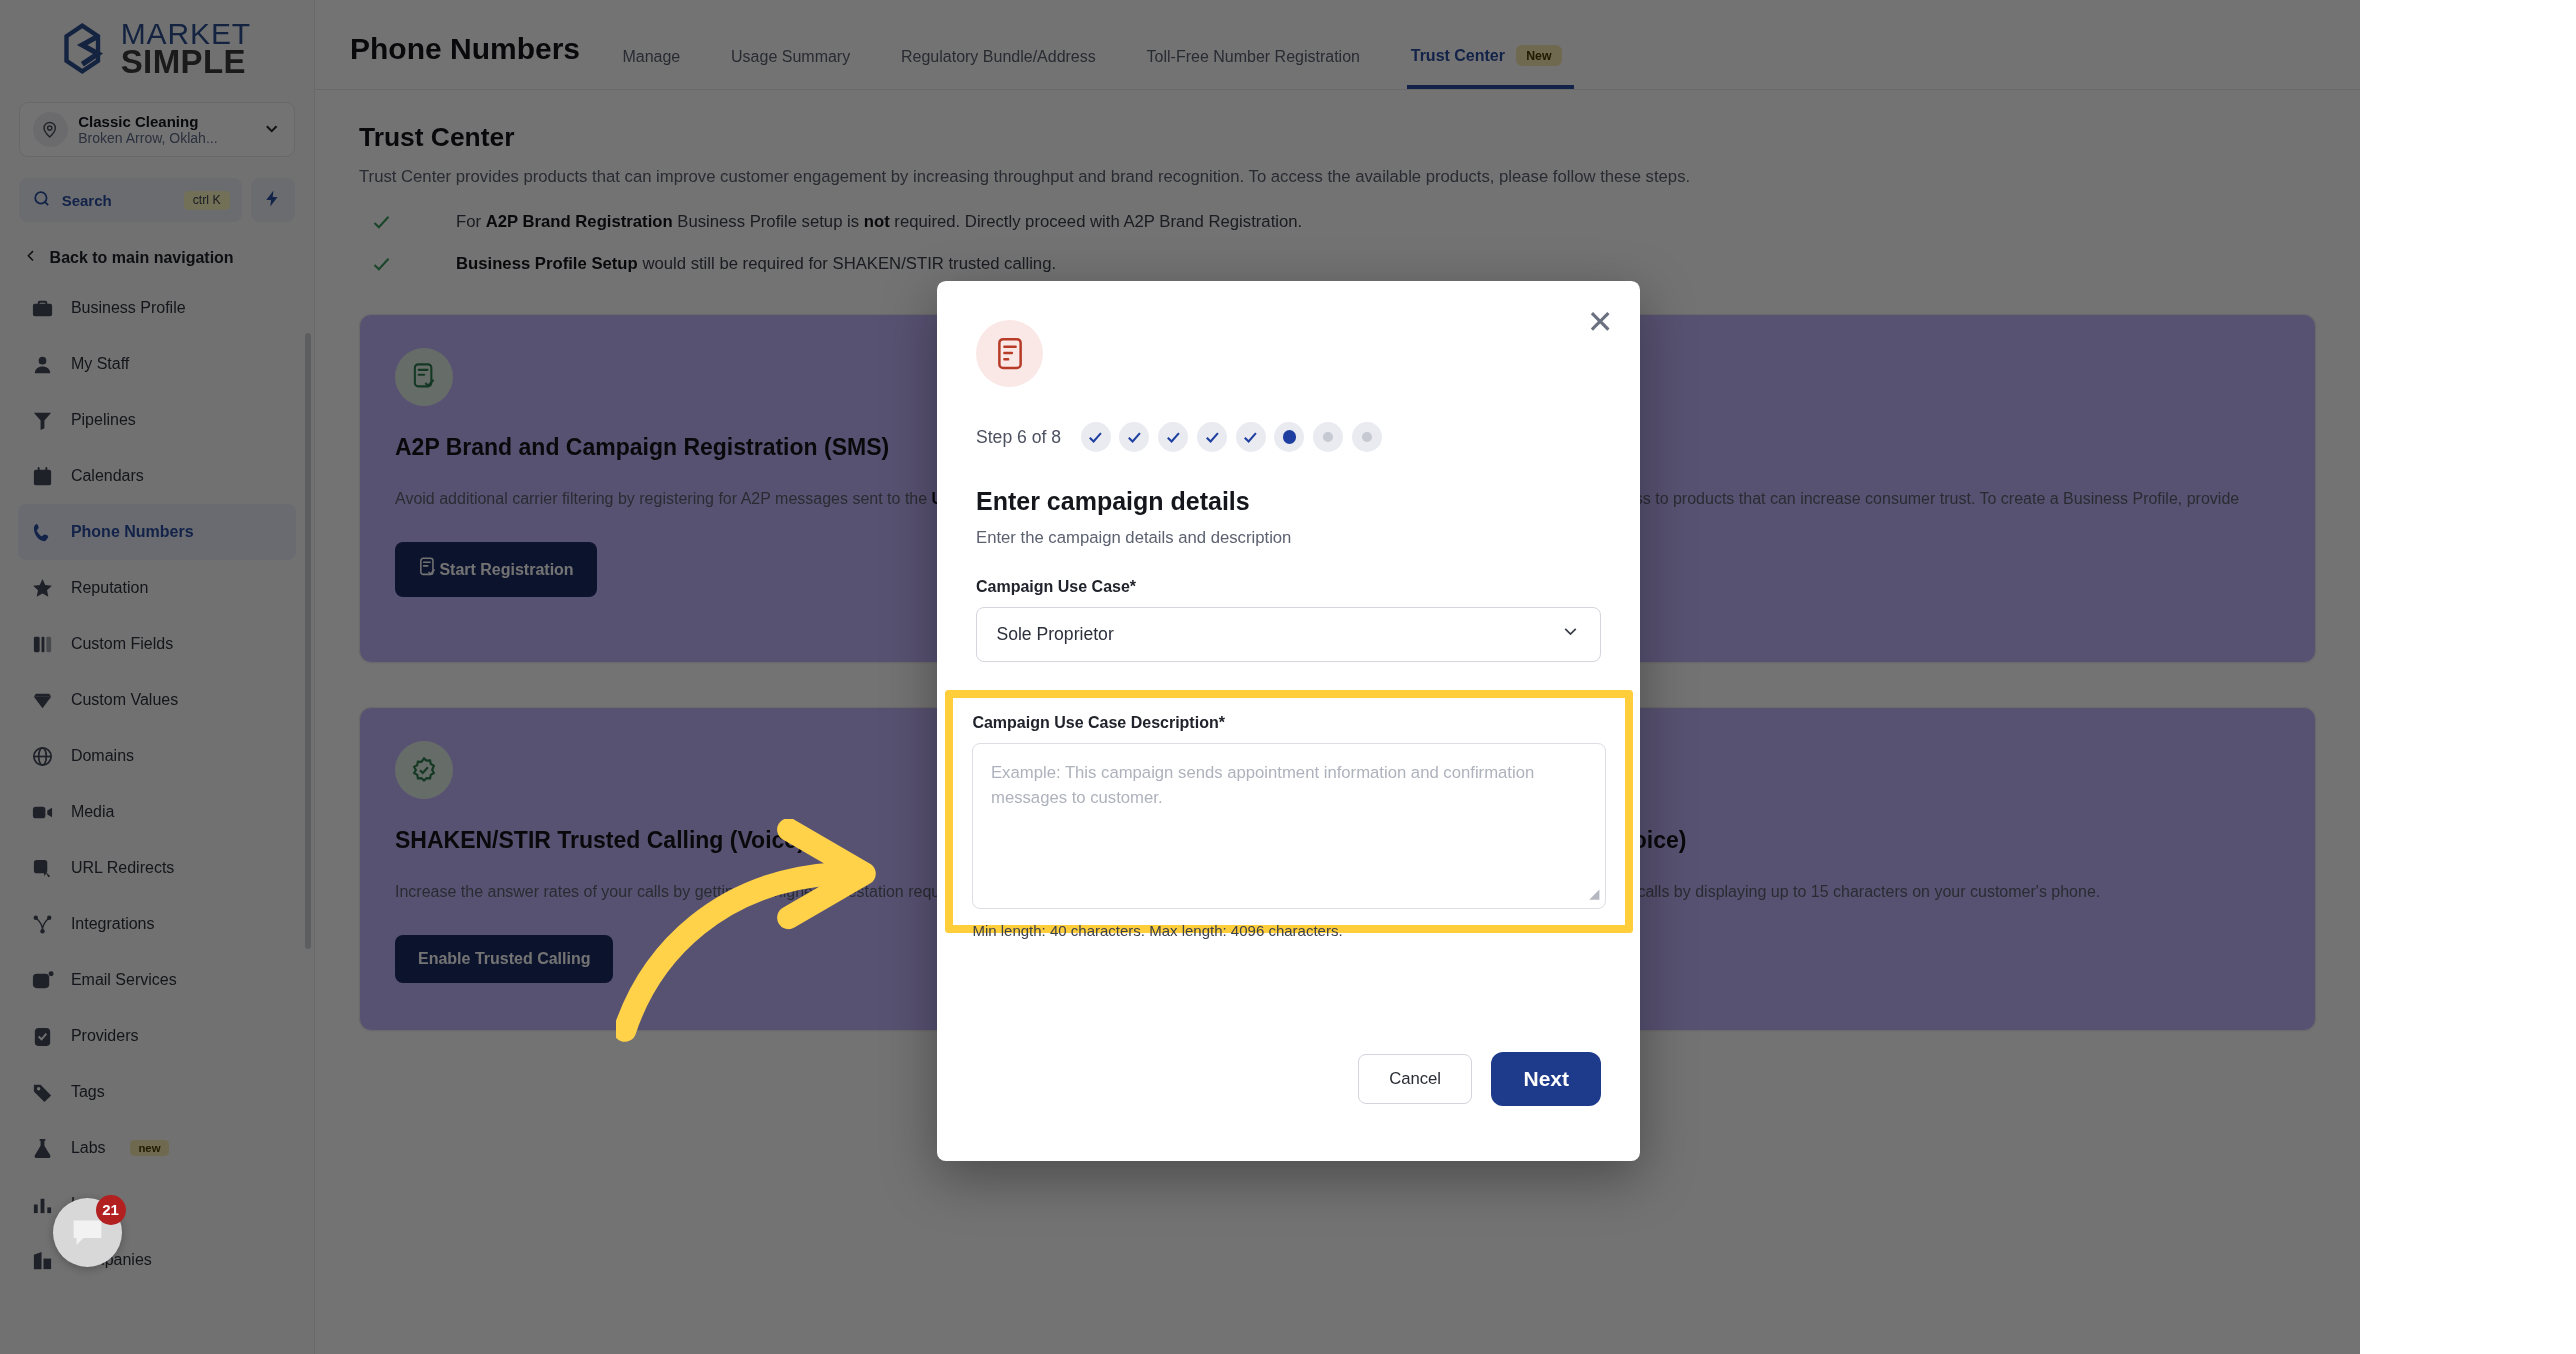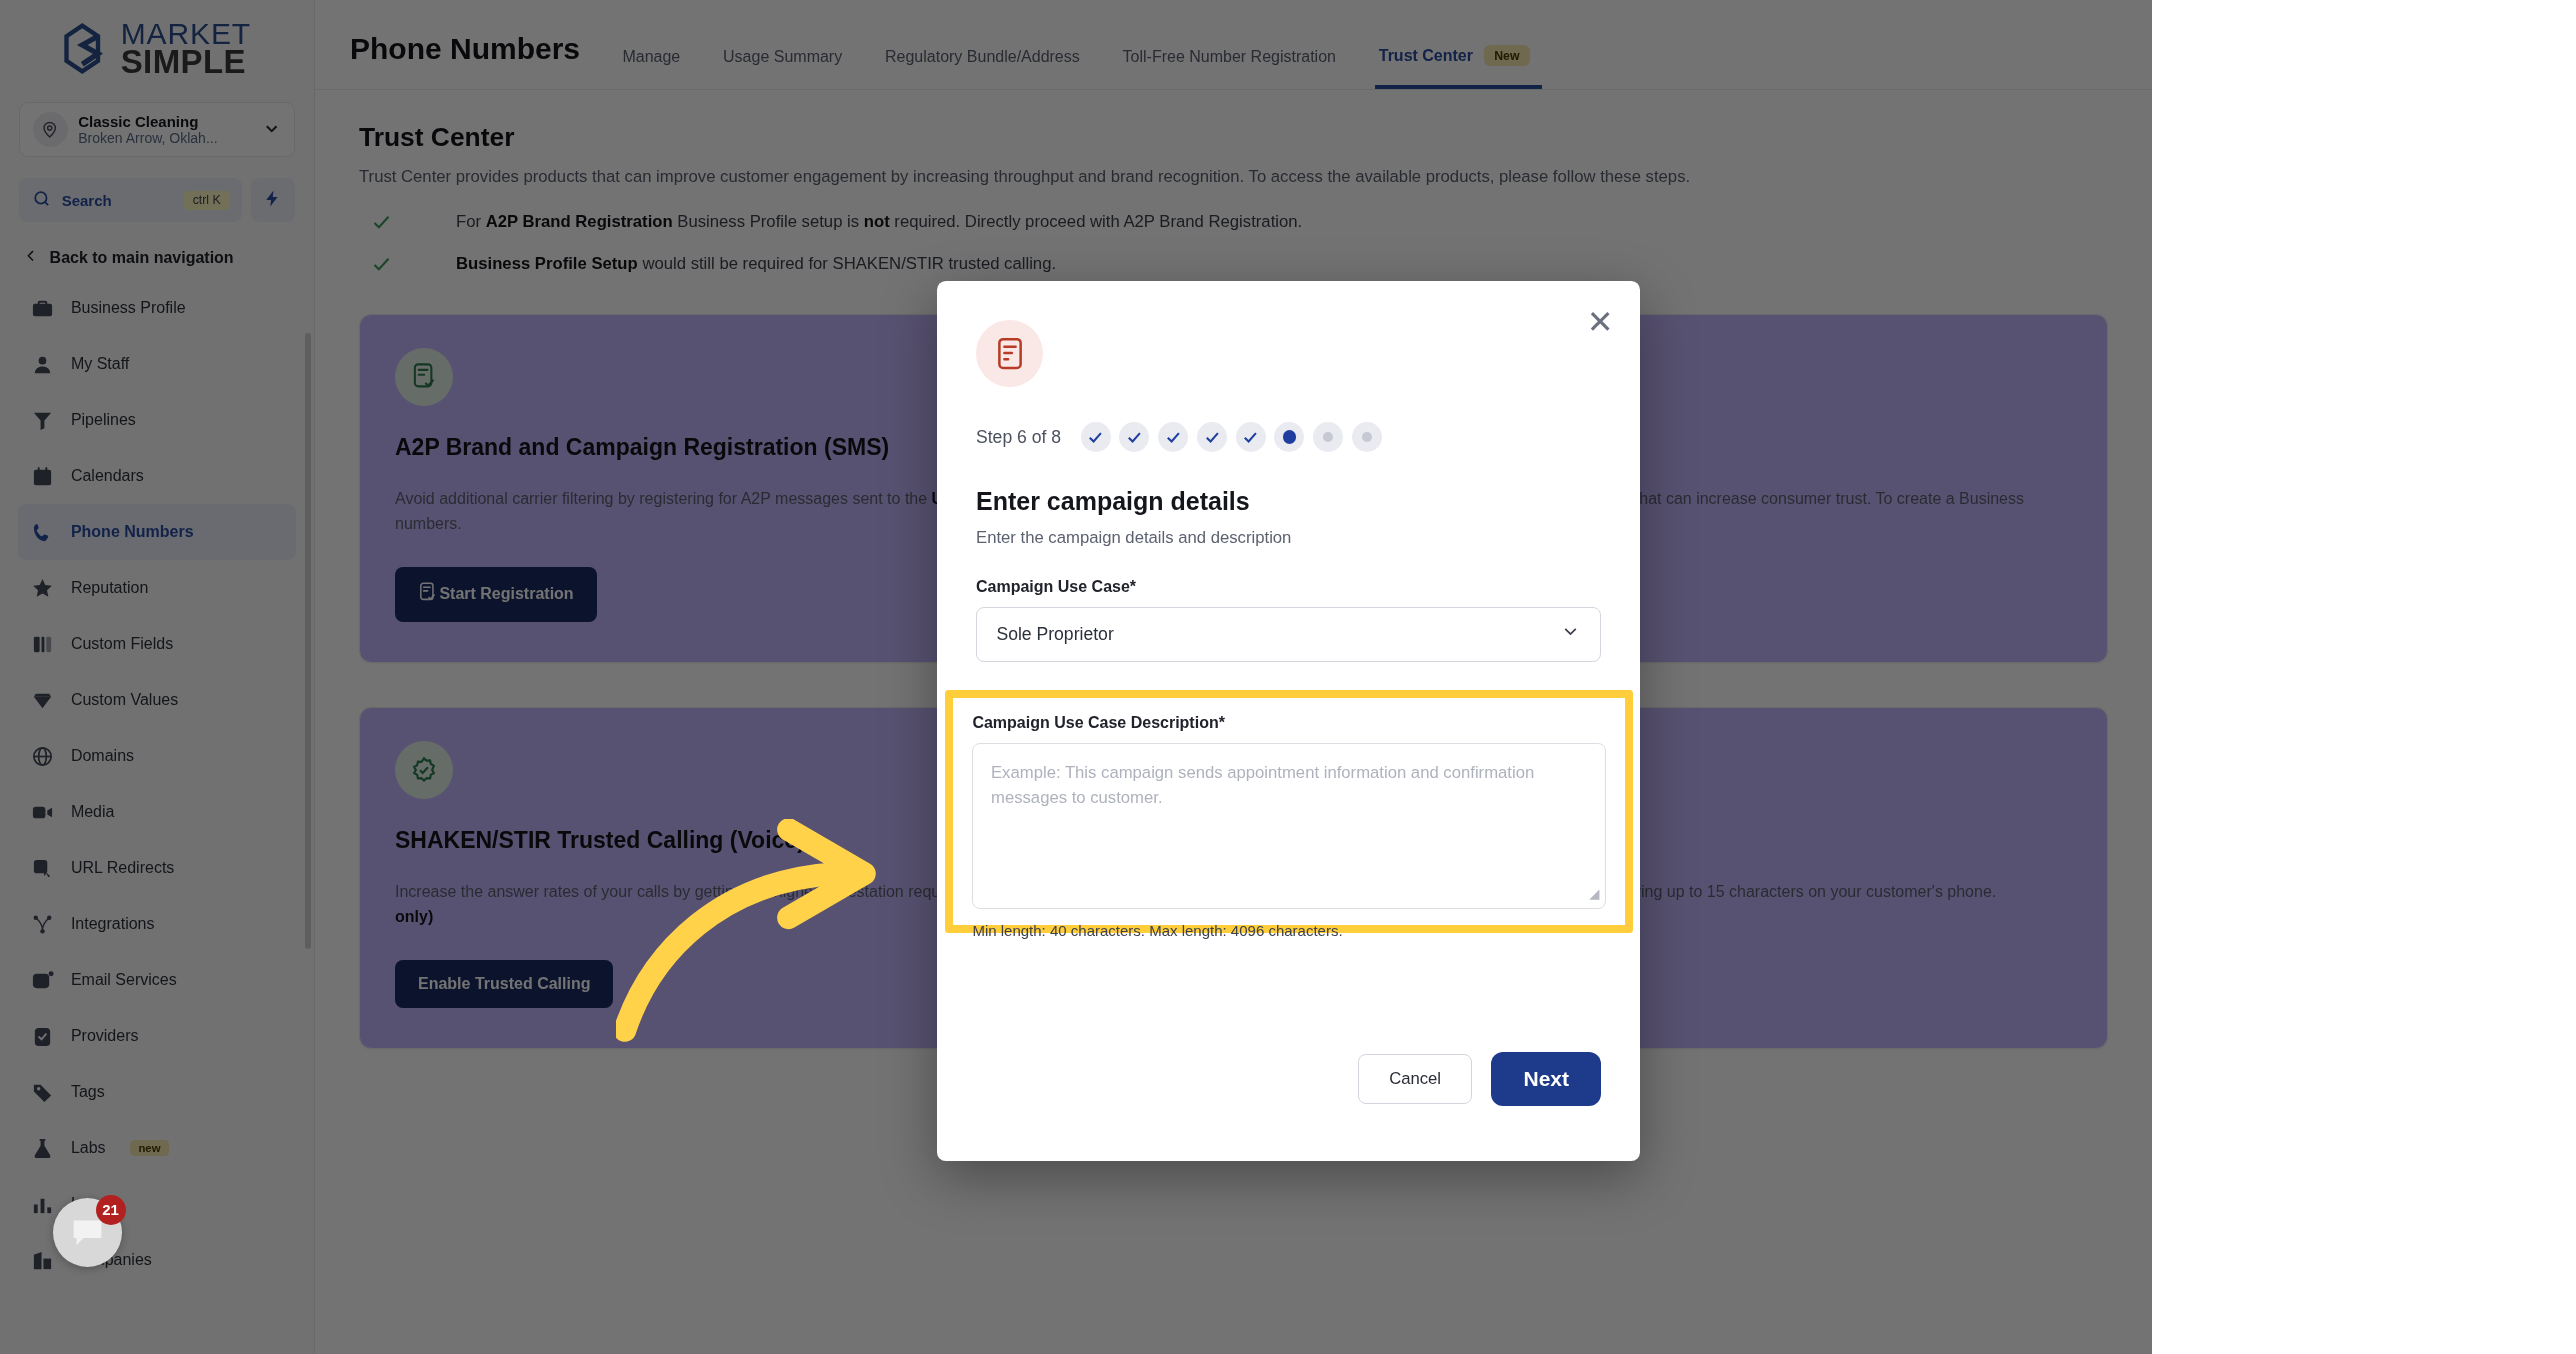--- a/index.html
+++ b/index.html
@@ -1,21 +1,21 @@
 <!DOCTYPE html>
 <html style="font-size:14px"><head>
 <meta charset="utf-8">
 <style>
   * { box-sizing: border-box; margin: 0; padding: 0; }
   html, body {
     width: 2576px; height: 1355px;
     font-family: "Liberation Sans", sans-serif;
     background: #ffffff; overflow: hidden;
   }
-  #root { position: relative; width: 2152px; height: 1355px; background:#ffffff; }
+  #root { position: relative; width: 2360px; height: 1355px; background:#ffffff; }
 
   
   .app-layer { position:absolute; inset:0; }
   .dimmer { position:absolute; inset:0; background:rgba(0,0,0,0.55); z-index:40; }
 
   
   .sidebar {
     position:absolute; left:0; top:0; width:315px; height:1355px;
     background:#fbfbfb; border-right:0.9px solid #e8e8ea;
     display:flex; flex-direction:column; overflow:hidden;
@@ -71,21 +71,21 @@
     display:flex; align-items:center; justify-content:center; padding:0 5.3px;
   }
 
   
   .main { position:absolute; left:315px; top:0; right:0; bottom:0; background:#ffffff; }
   .topbar {
     height:90px; border-bottom:0.9px solid #e9e9ec; display:flex; align-items:flex-end;
     padding:0 0 0 21px; gap:0;
   }
   .page-title { font-size:30px; font-weight:700; color:#14161b; padding:0 23px 23px 14px; }
-  .tabs { display:flex; align-items:flex-end; gap:4px; }
+  .tabs { display:flex; align-items:flex-end; gap:12px; }
   .tab {
     font-size:16px; color:#5c6170; padding:0 19.4px 23px 19.4px; position:relative;
     display:flex; align-items:center; gap:10.6px;
   }
   .tab.active { color:#2a4da0; font-weight:600; }
   .tab.active:after {
     content:""; position:absolute; left:16px; right:7px; bottom:0; height:4.4px; background:#2a4da0;
   }
   .tab-badge { background:#f7e9b0; color:#4a3c05; font-size:12.3px; font-weight:700; border-radius:6.2px; padding:3.5px 10.6px; }
 

